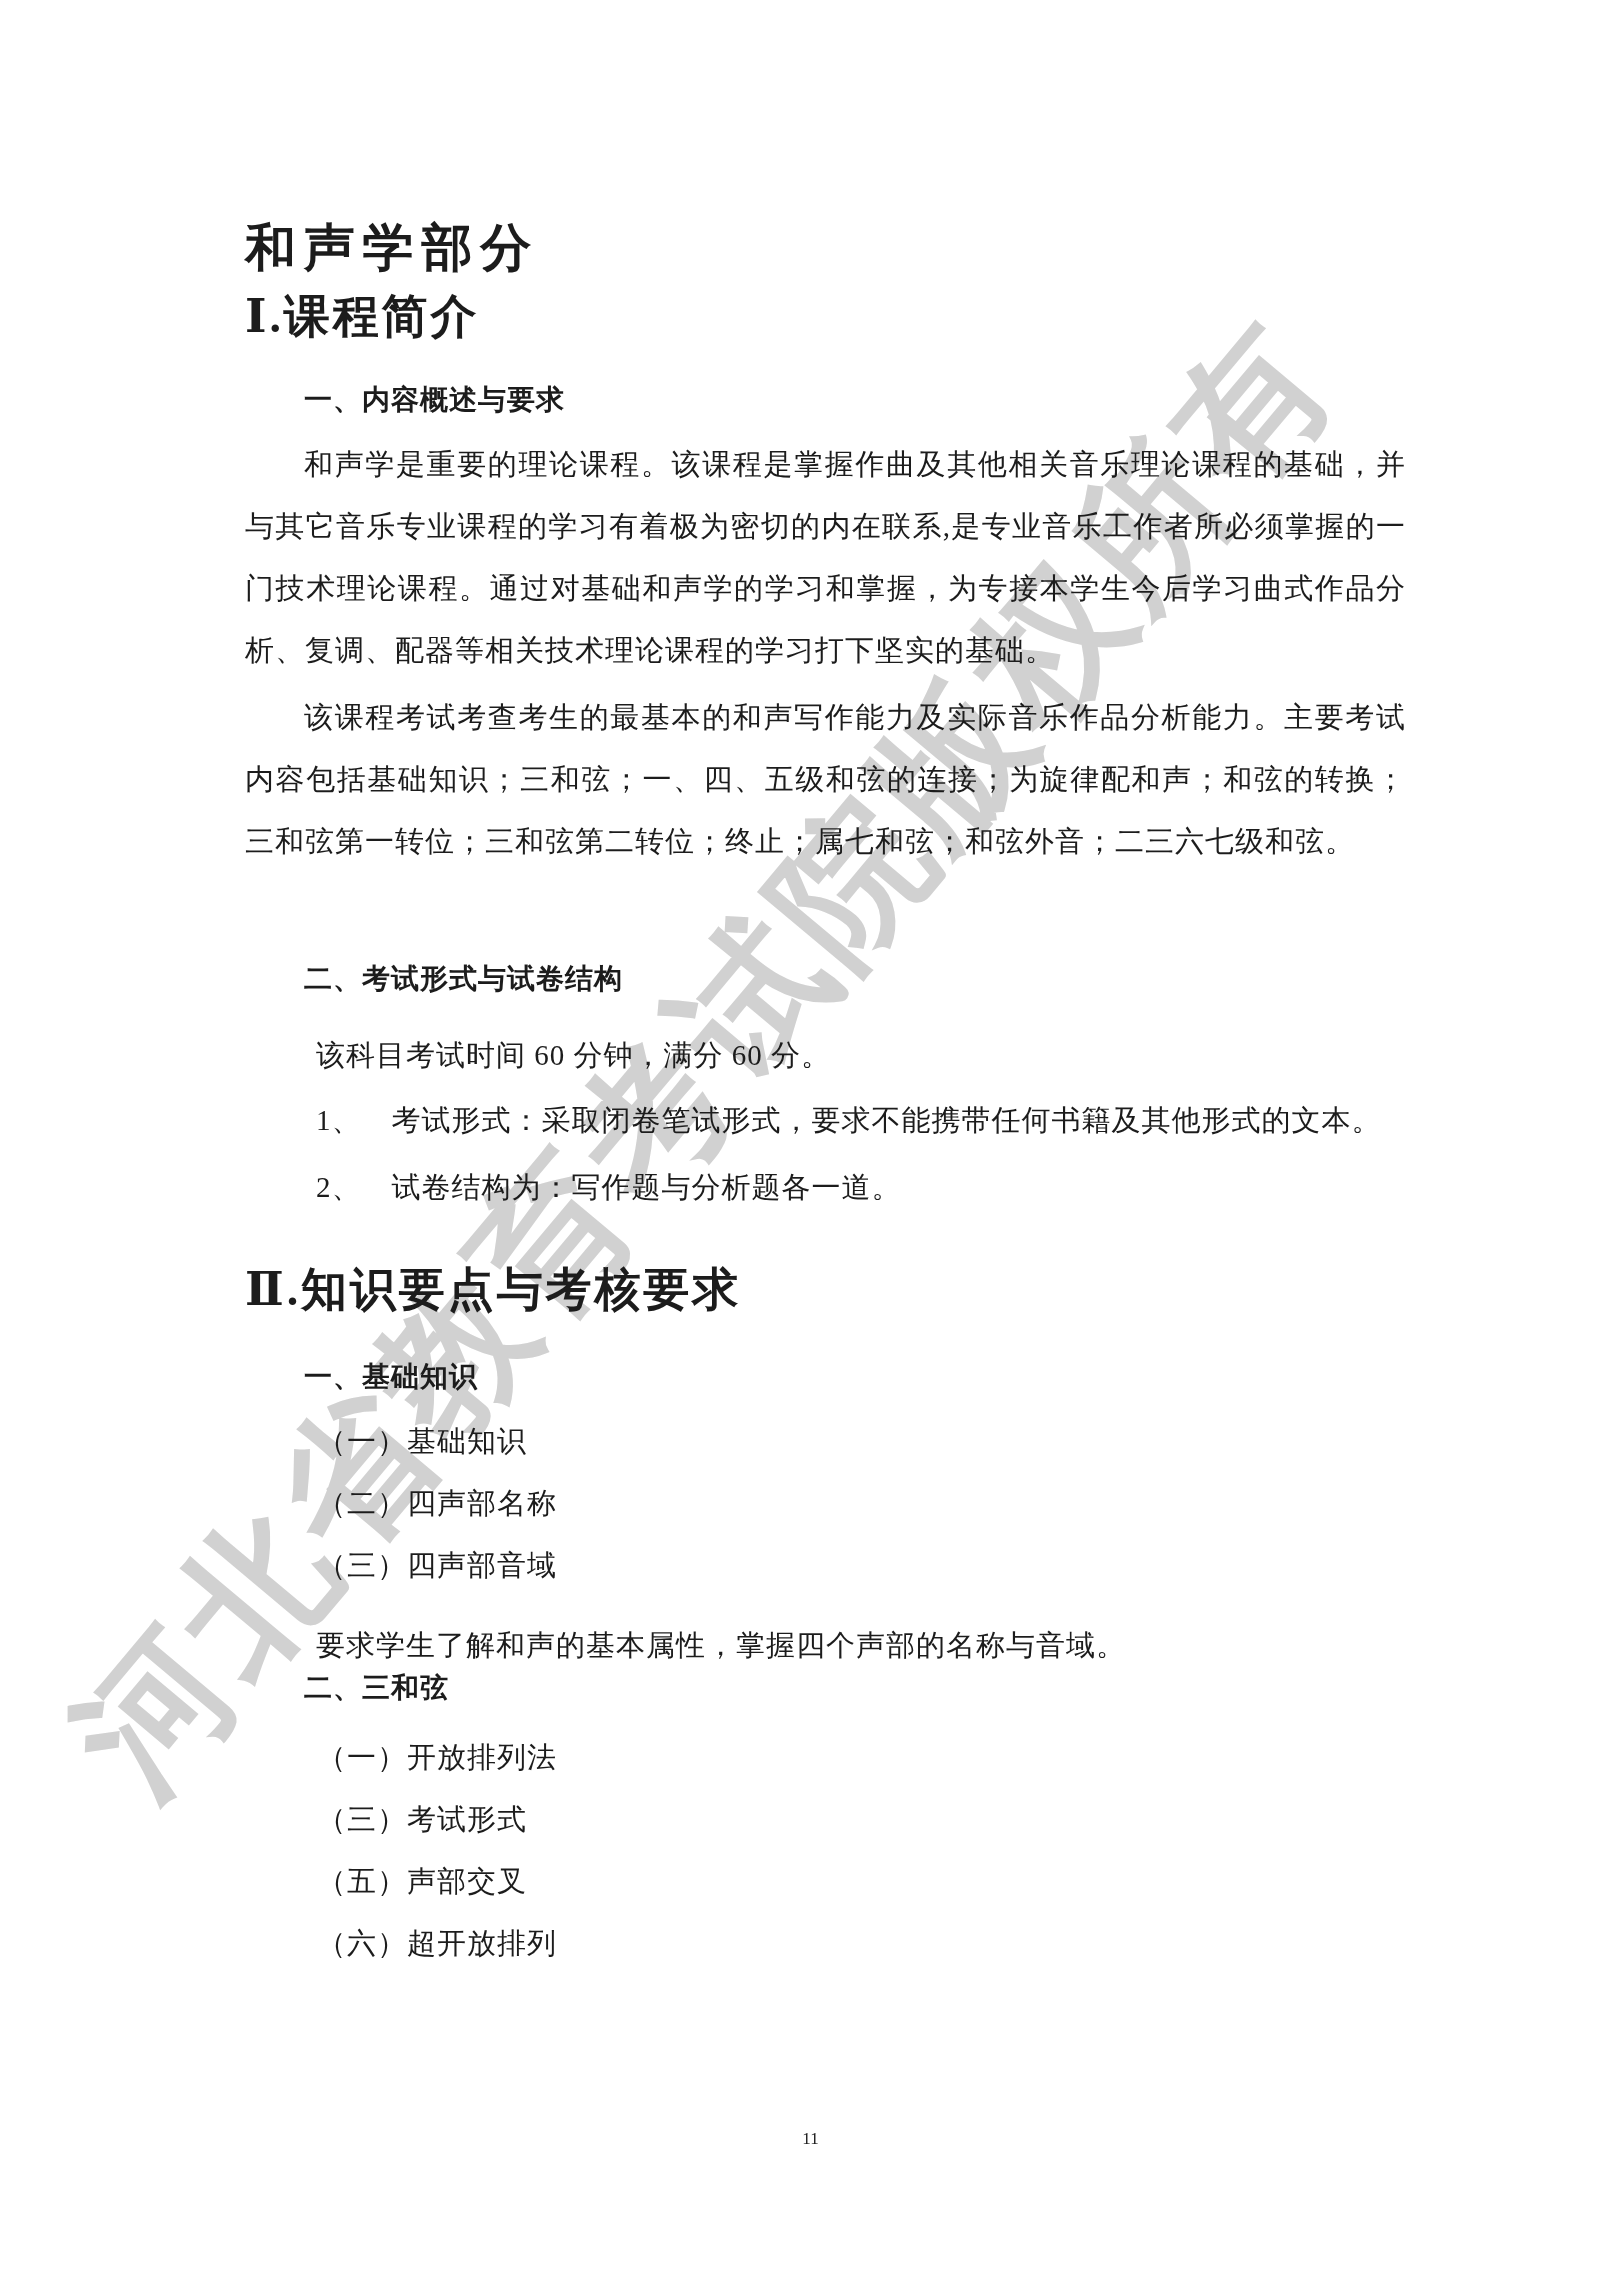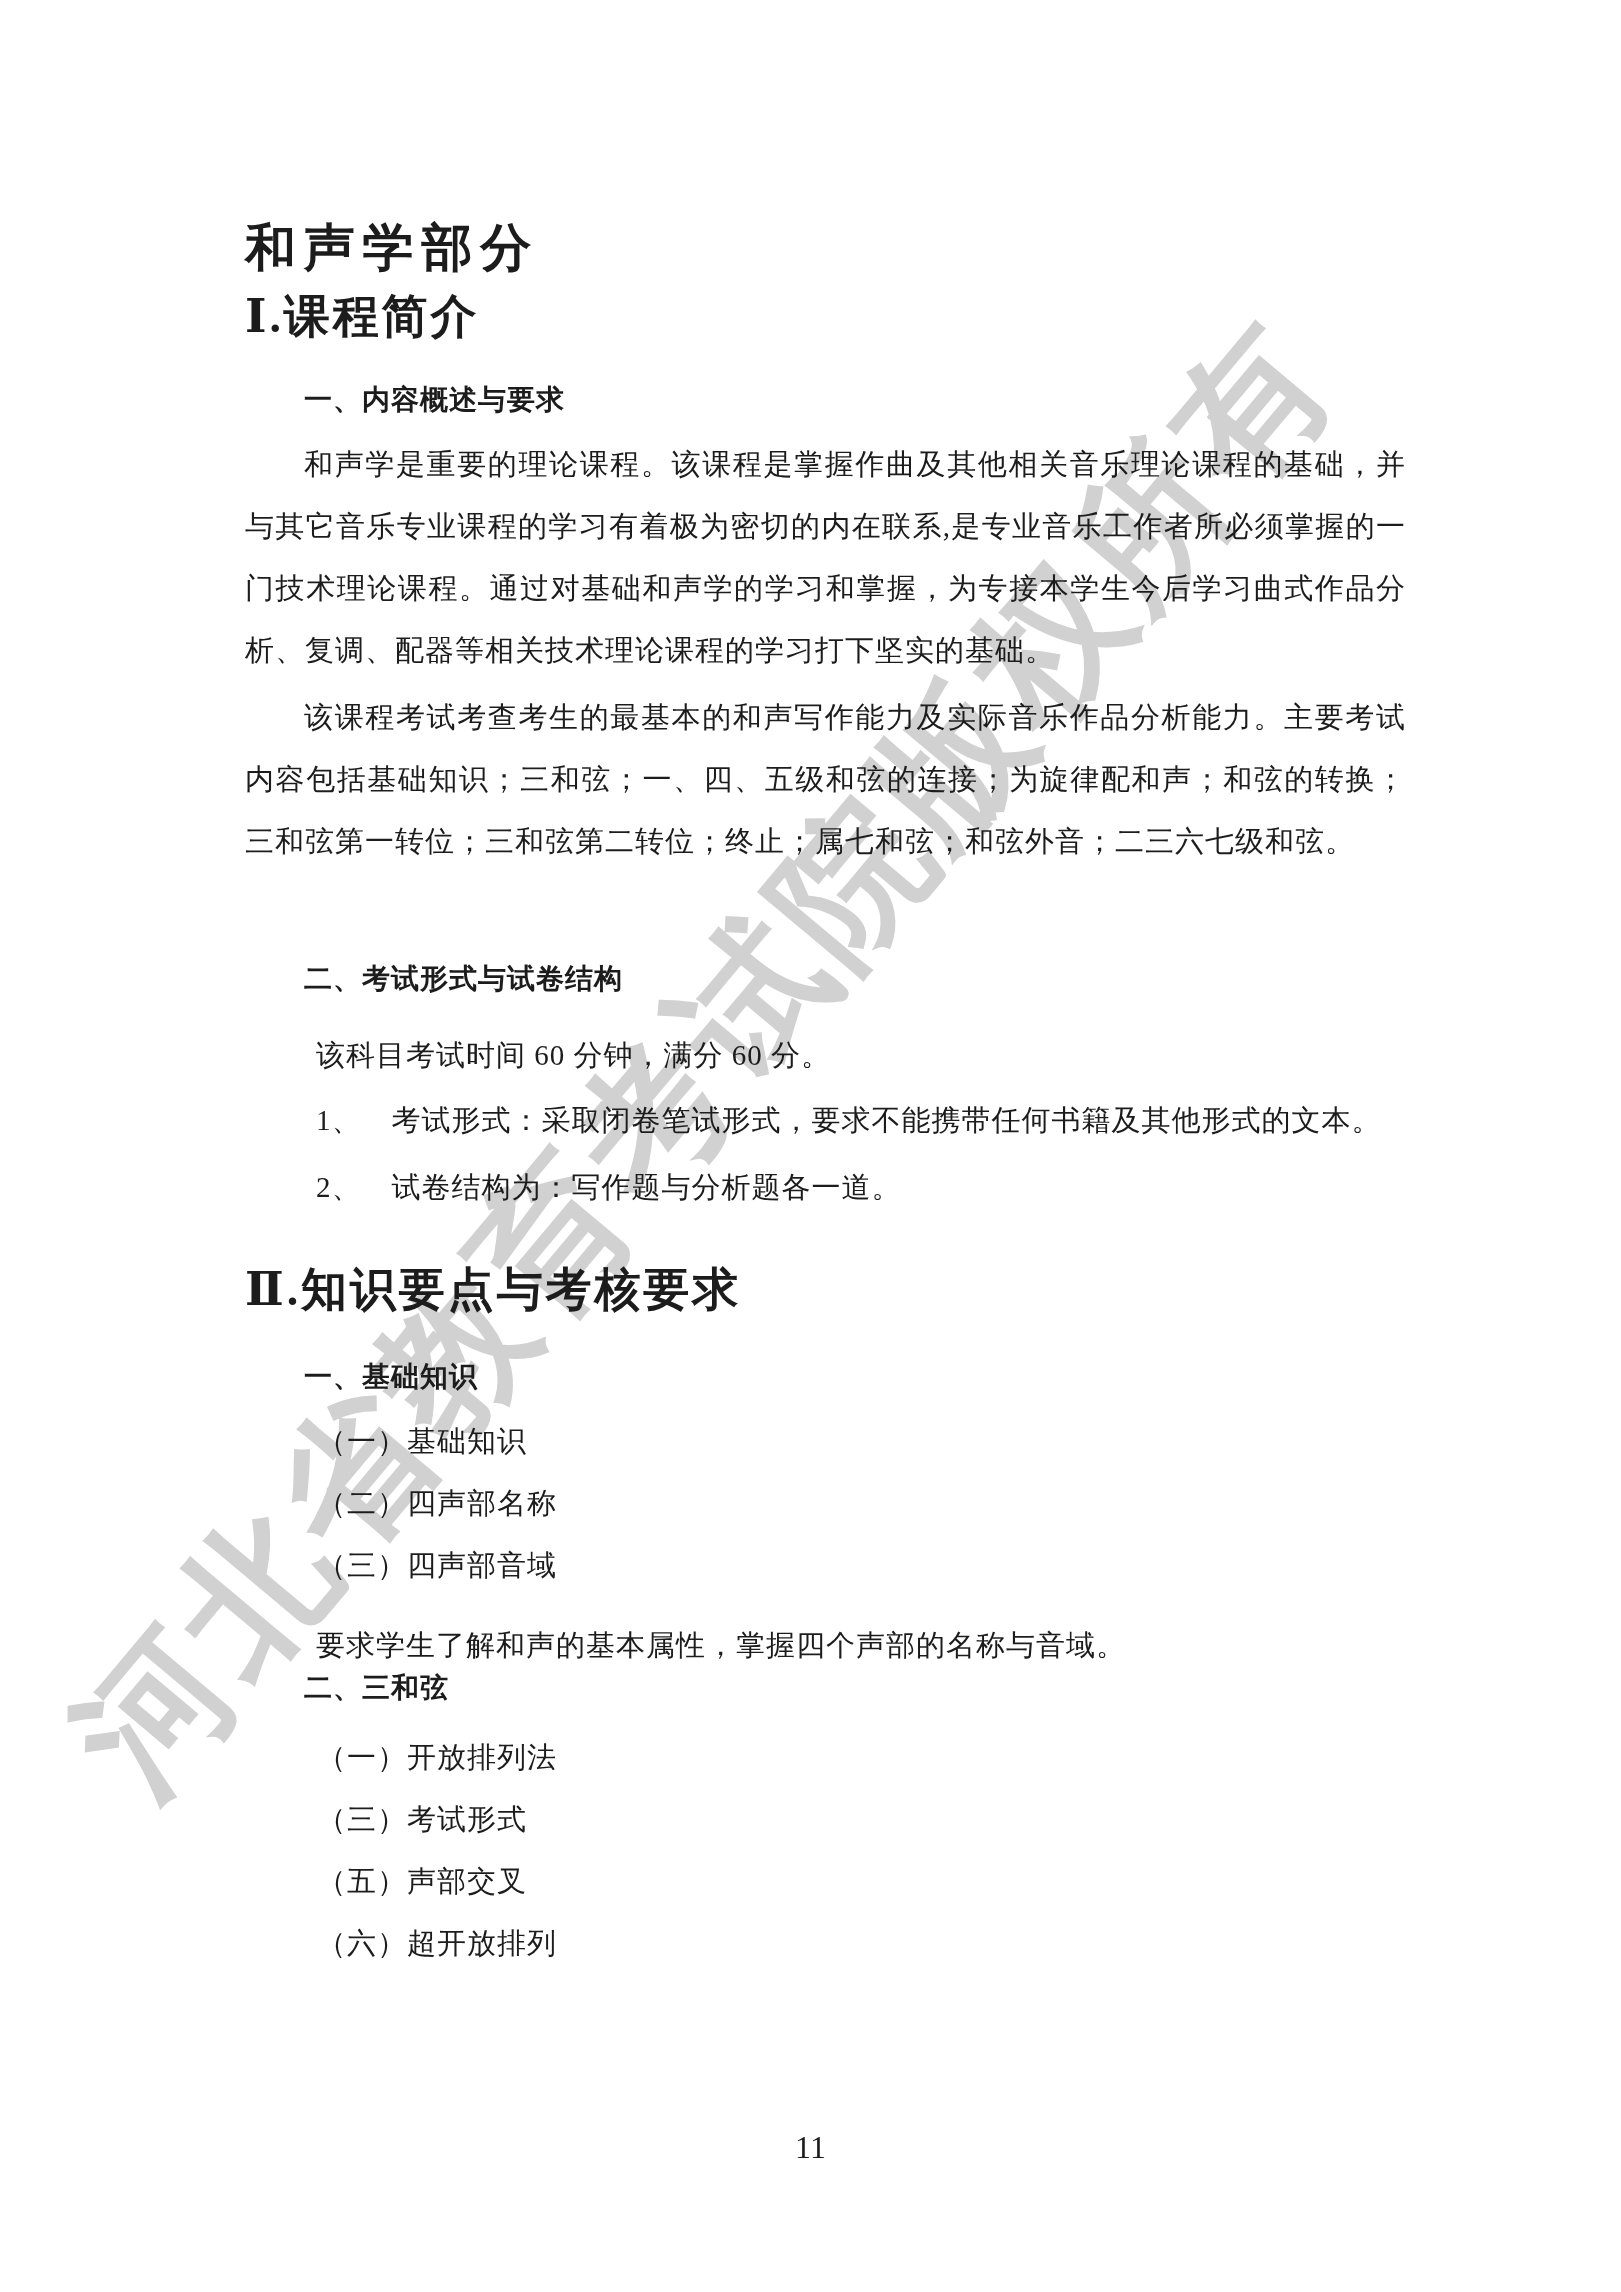--- a/index.html
+++ b/index.html
@@ -110,21 +110,21 @@
     letter-spacing:1px;
   }
   .listA{top:1410px;}
   .listB{top:1726px;}
   .page-number{
     position:absolute;
     top:2129px;
     left:0;
     width:1621px;
     text-align:center;
-    font-size:32px;
+    font-size:17px;
     z-index:1;
     font-family:"Liberation Serif","DejaVu Serif",serif;
   }
 </style>
 </head>
 <body>
 
 <div class="page">
 
   <div class="watermark">河北省教育考试院版权所有</div>

